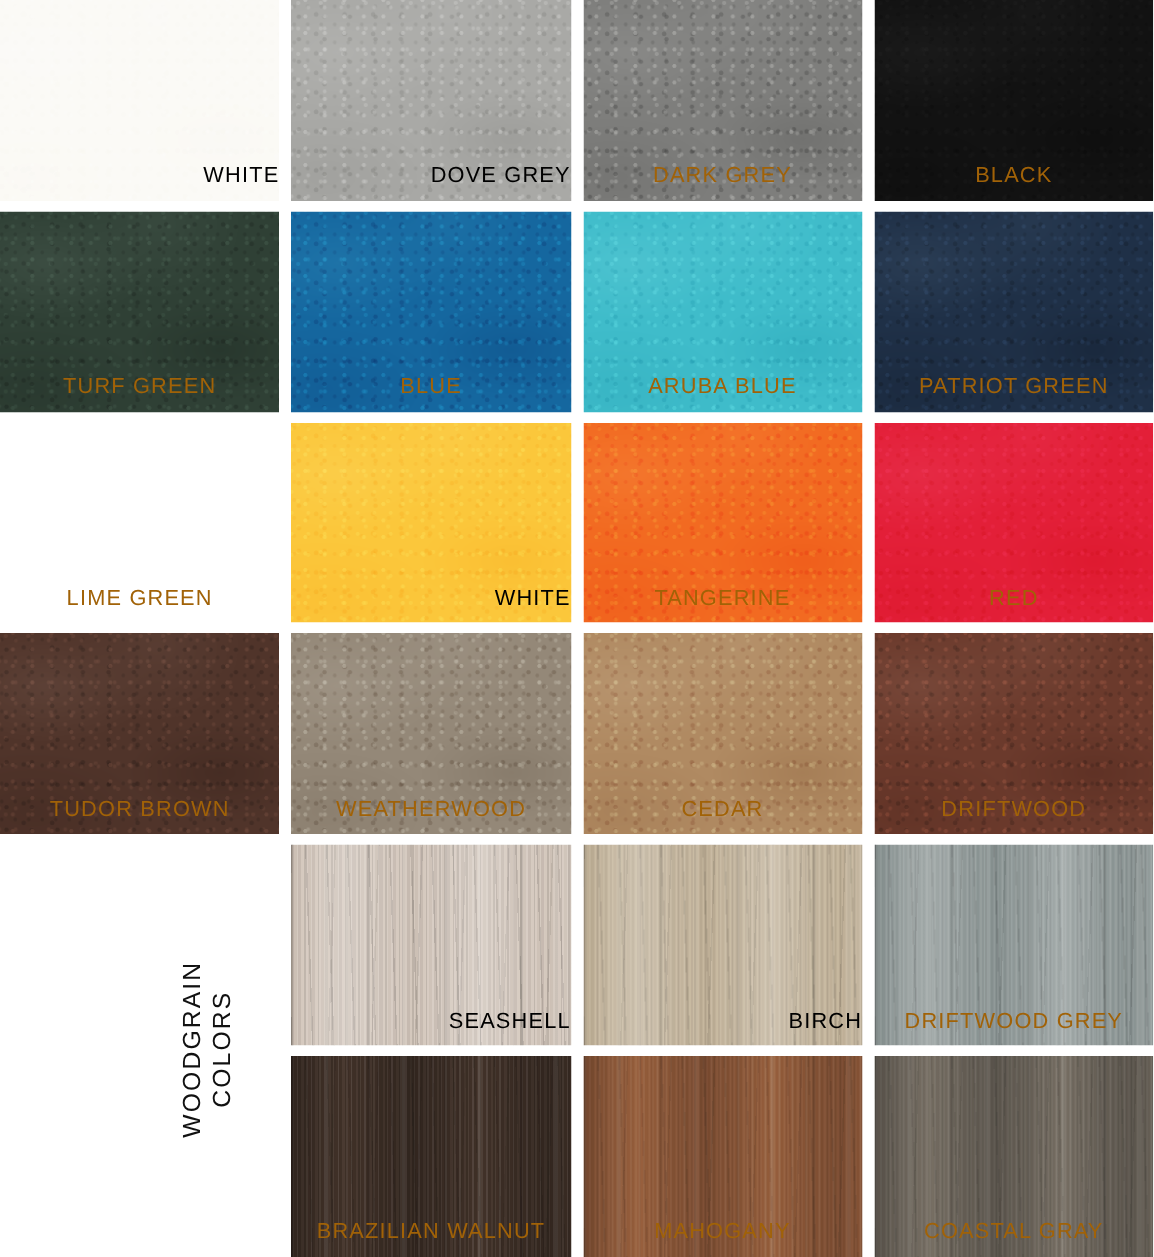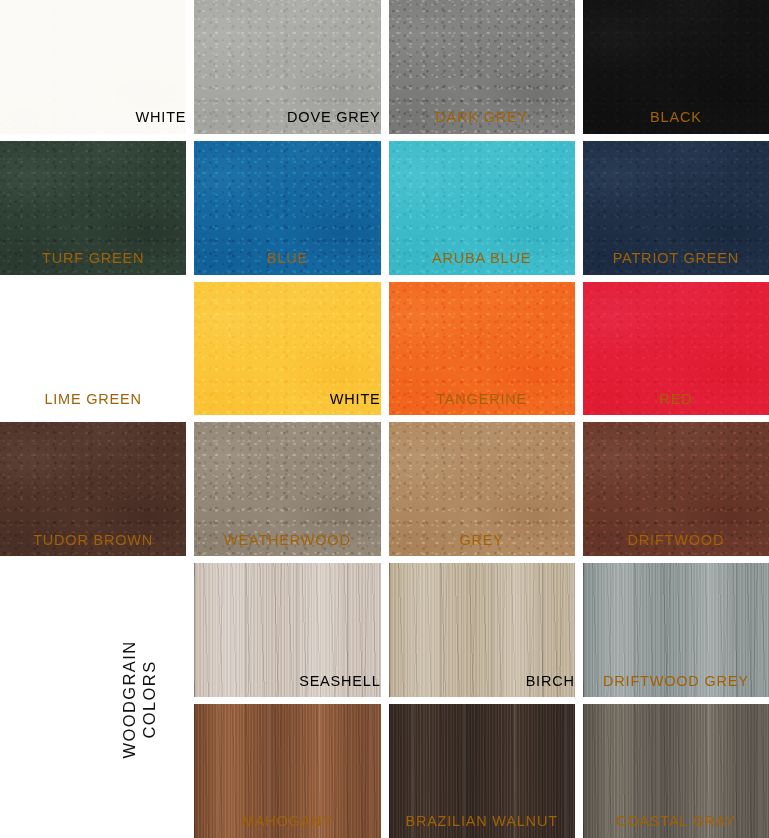--- a/index.html
+++ b/index.html
@@ -300,21 +300,21 @@
           <div class="tex-mottle"></div>
           <div class="tex-cloud"></div>
           <div class="label light">WEATHERWOOD</div>
         </div>
       </div>
       <div class="cell">
         <div class="swatch">
           <div class="paint" style="background: rgb(176, 138, 98);"></div>
           <div class="tex-mottle"></div>
           <div class="tex-cloud"></div>
-          <div class="label light">GREY</div>
+          <div class="label light">CEDAR</div>
         </div>
       </div>
       <div class="cell">
         <div class="swatch">
           <div class="paint" style="background: rgb(107, 58, 44);"></div>
           <div class="tex-mottle"></div>
           <div class="tex-cloud"></div>
           <div class="label light">DRIFTWOOD</div>
         </div>
       </div>
@@ -342,34 +342,34 @@
           <div class="paint" style="background: rgb(154, 163, 162);"></div>
           <div class="tex-grain"></div>
           <div class="tex-grain2"></div>
           <div class="tex-grain-streak"></div>
           <div class="label light">DRIFTWOOD GREY</div>
         </div>
       </div>
       <div class="cell empty"></div>
       <div class="cell">
         <div class="swatch">
+          <div class="paint" style="background: rgb(59, 45, 37);"></div>
+          <div class="tex-grain"></div>
+          <div class="tex-grain2"></div>
+          <div class="tex-grain-streak"></div>
+          <div class="label light">BRAZILIAN WALNUT</div>
+        </div>
+      </div>
+      <div class="cell">
+        <div class="swatch">
           <div class="paint" style="background: rgb(138, 86, 55);"></div>
           <div class="tex-grain"></div>
           <div class="tex-grain2"></div>
           <div class="tex-grain-streak"></div>
           <div class="label light">MAHOGANY</div>
-        </div>
-      </div>
-      <div class="cell">
-        <div class="swatch">
-          <div class="paint" style="background: rgb(59, 45, 37);"></div>
-          <div class="tex-grain"></div>
-          <div class="tex-grain2"></div>
-          <div class="tex-grain-streak"></div>
-          <div class="label light">BRAZILIAN WALNUT</div>
         </div>
       </div>
       <div class="cell">
         <div class="swatch">
           <div class="paint" style="background: rgb(106, 99, 89);"></div>
           <div class="tex-grain"></div>
           <div class="tex-grain2"></div>
           <div class="tex-grain-streak"></div>
           <div class="label light">COASTAL GRAY</div>
         </div>

